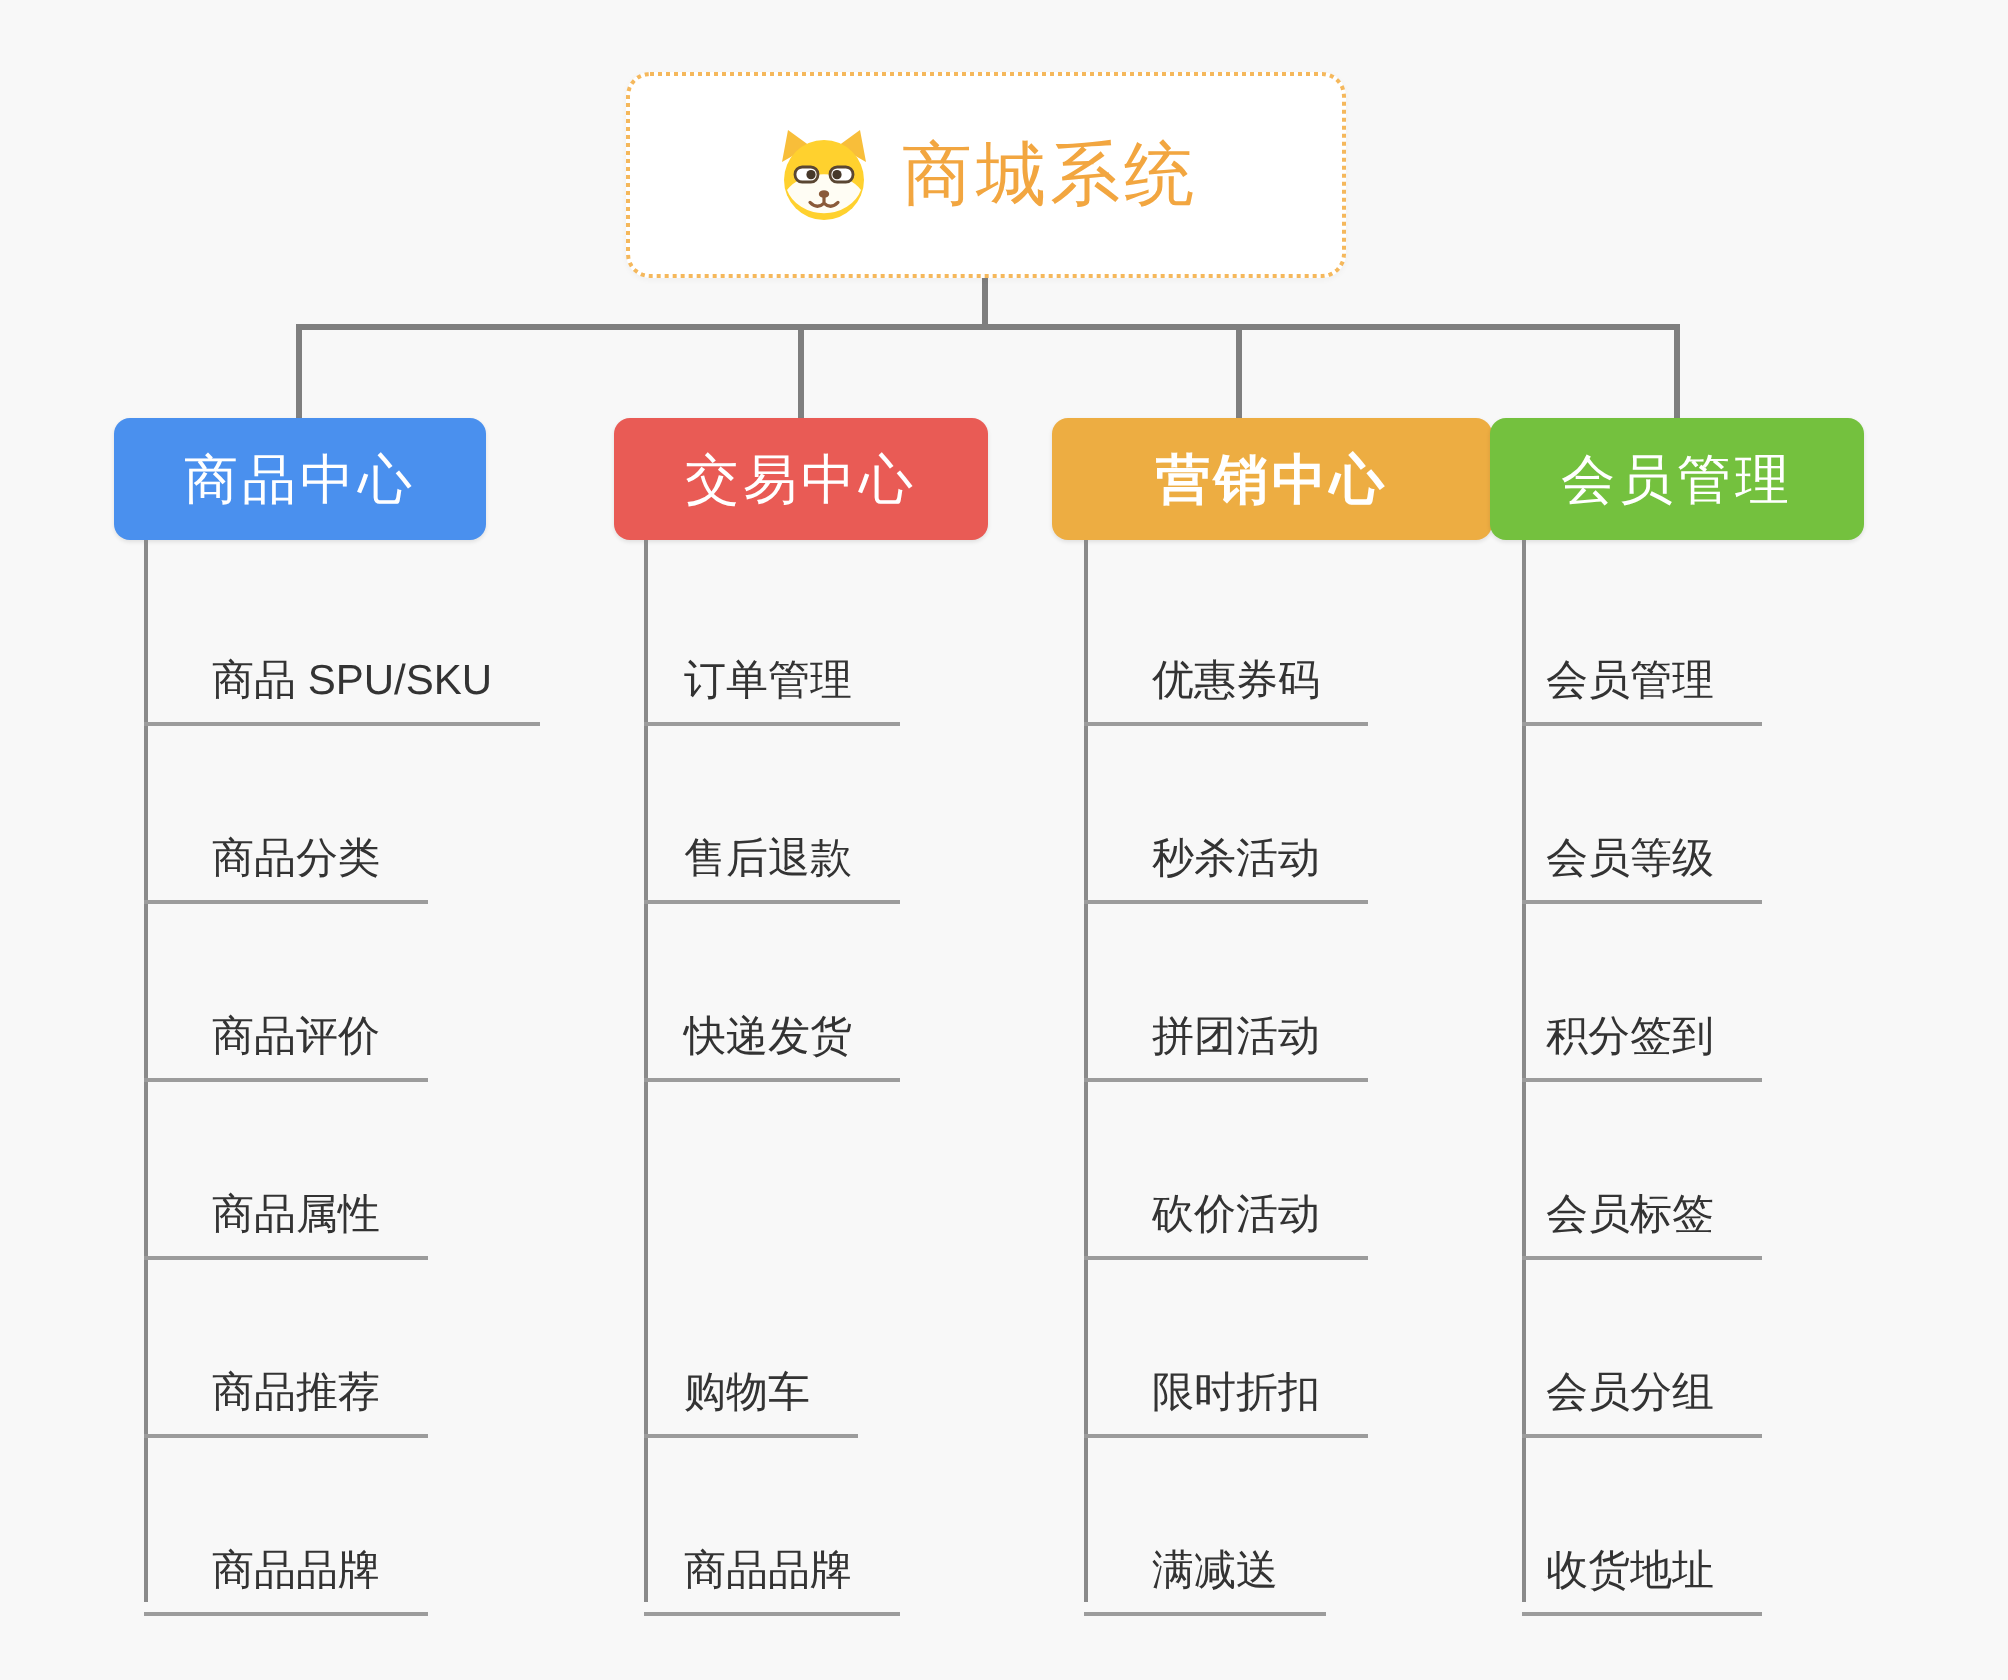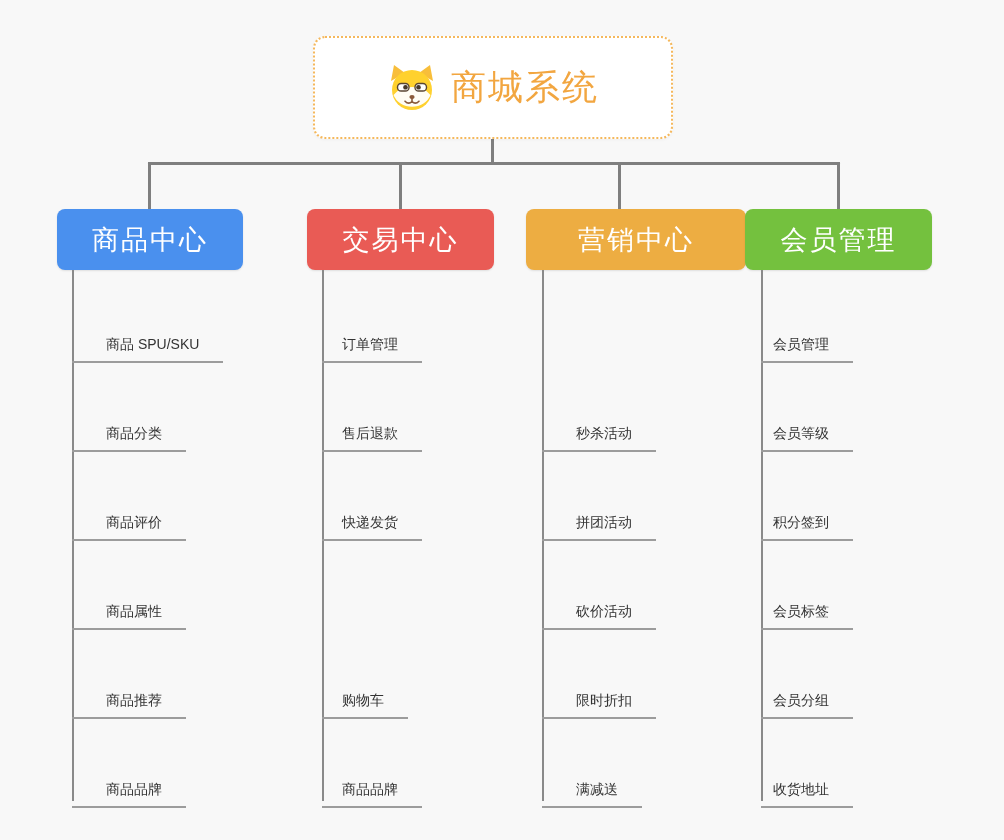--- a/index.html
+++ b/index.html
@@ -37,38 +37,38 @@
 
   
   .branch-node{
     position:absolute;top:209px;height:61px;border-radius:8px;
     display:flex;align-items:center;justify-content:center;
     color:#FFFFFF;font-size:27px;letter-spacing:2px;white-space:nowrap;
     box-shadow:0 1px 2px rgba(0,0,0,0.10);
   }
   .branch-0{left:57px;width:186px;align-items:center;}
   .branch-1{left:307px;width:187px;}
-  .branch-2{left:526px;width:220px;}
+  .branch-2{left:526px;width:220px;font-weight:bold;}
   .branch-3{left:745px;width:187px;}
 
   
   .spine{position:absolute;top:270px;height:531px;width:2px;background:#8A8A8A;}
   .spine-0{left:72px;}
   .spine-1{left:322px;}
   .spine-2{left:542px;}
   .spine-3{left:761px;}
 
   
   .item{
     position:absolute;
     display:flex;align-items:flex-end;
     height:44px;box-sizing:content-box;
     padding:0 24px 7px 34px;
     border-bottom:2px solid #9C9C9C;
-    font-size:14px;color:#333333;white-space:nowrap;text-align:center;
+    font-size:21px;color:#333333;white-space:nowrap;text-align:center;
   }
   .c0{left:72px;} .c1{left:322px;padding-left:20px;} .c2{left:542px;} .c3{left:761px;padding-left:12px;}
   .r0{top:310px;} .r1{top:399px;} .r2{top:488px;}
   .r3{top:577px;} .r4{top:666px;} .r5{top:755px;}
 </style>
 </head>
 <body>
 
 <div class="stage">
 
@@ -119,20 +119,21 @@
   <div class="item c0 r3">商品属性</div>
   <div class="item c0 r4">商品推荐</div>
   <div class="item c0 r5">商品品牌</div>
 
   <div class="item c1 r0">订单管理</div>
   <div class="item c1 r1">售后退款</div>
   <div class="item c1 r2">快递发货</div>
   <div class="item c1 r4">购物车</div>
   <div class="item c1 r5">商品品牌</div>
 
+  <div class="item c2 r0">优惠券码</div>
   <div class="item c2 r1">秒杀活动</div>
   <div class="item c2 r2">拼团活动</div>
   <div class="item c2 r3">砍价活动</div>
   <div class="item c2 r4">限时折扣</div>
   <div class="item c2 r5">满减送</div>
 
   <div class="item c3 r0">会员管理</div>
   <div class="item c3 r1">会员等级</div>
   <div class="item c3 r2">积分签到</div>
   <div class="item c3 r3">会员标签</div>

